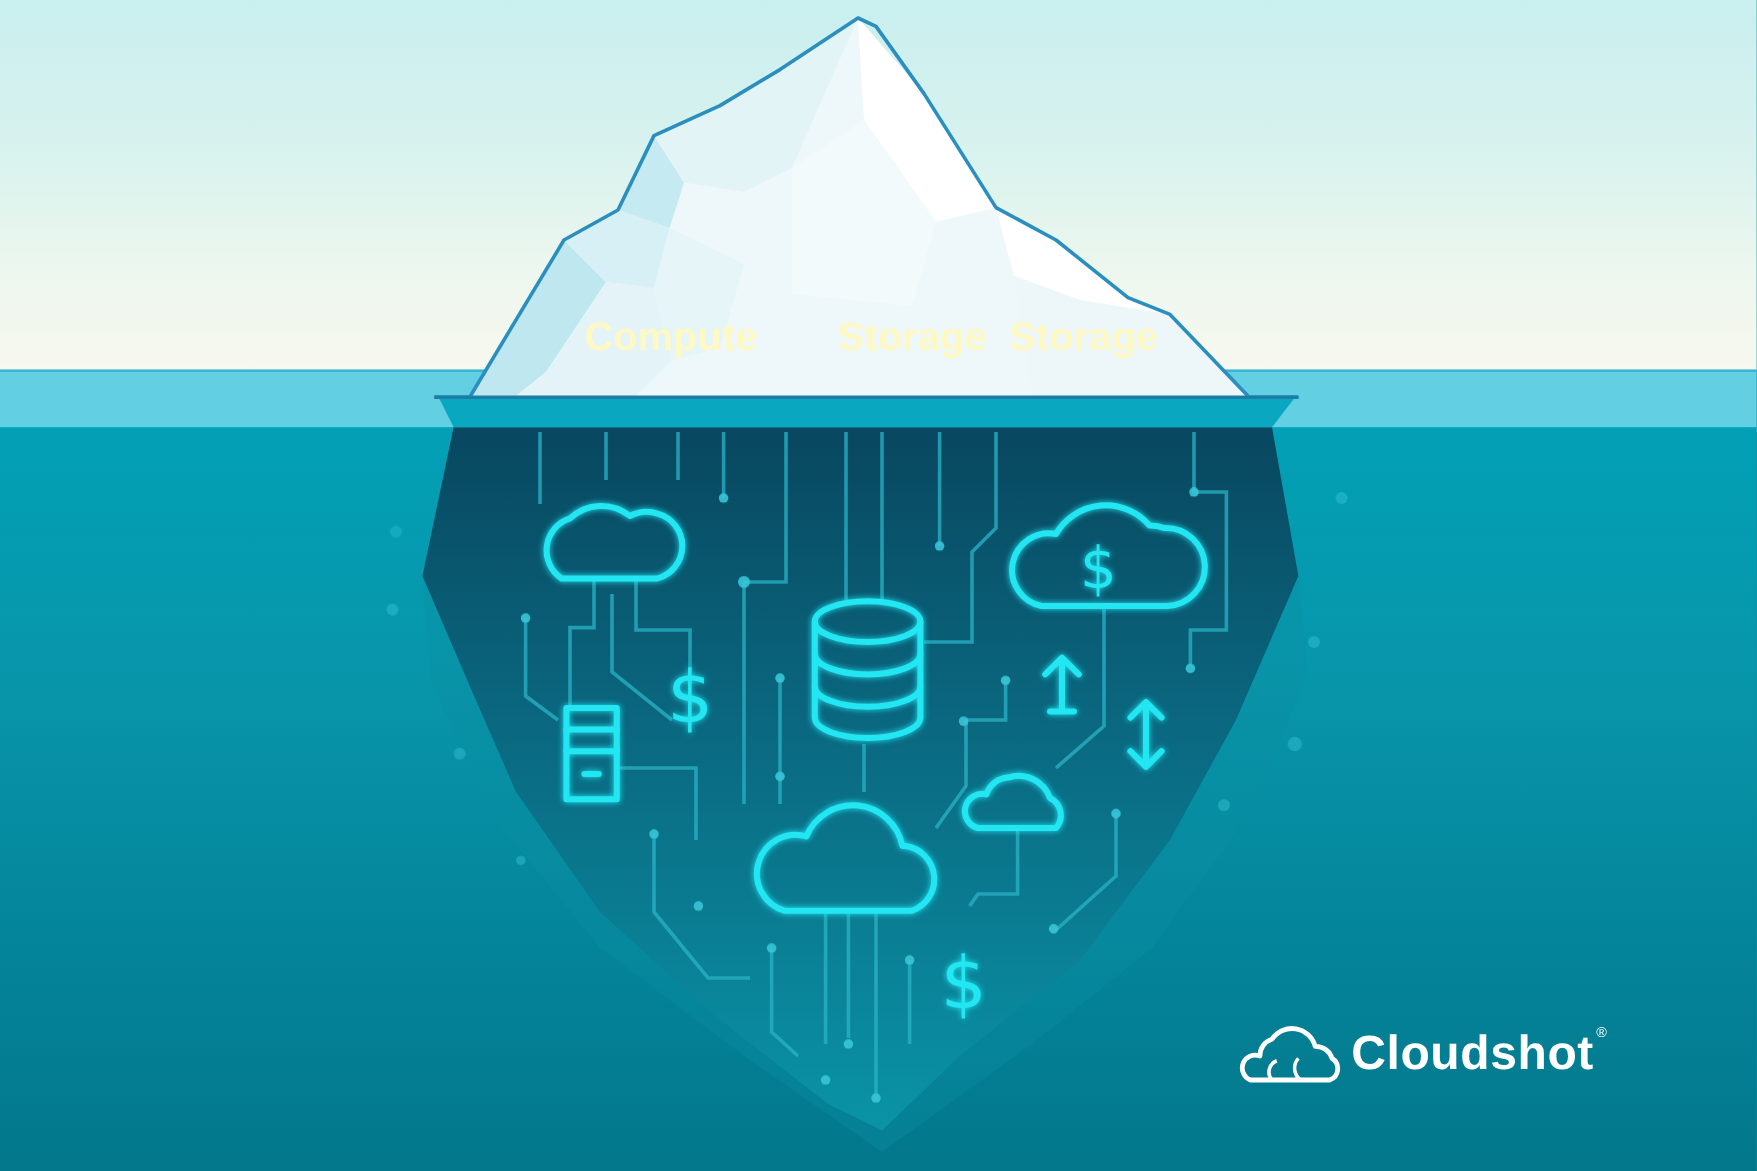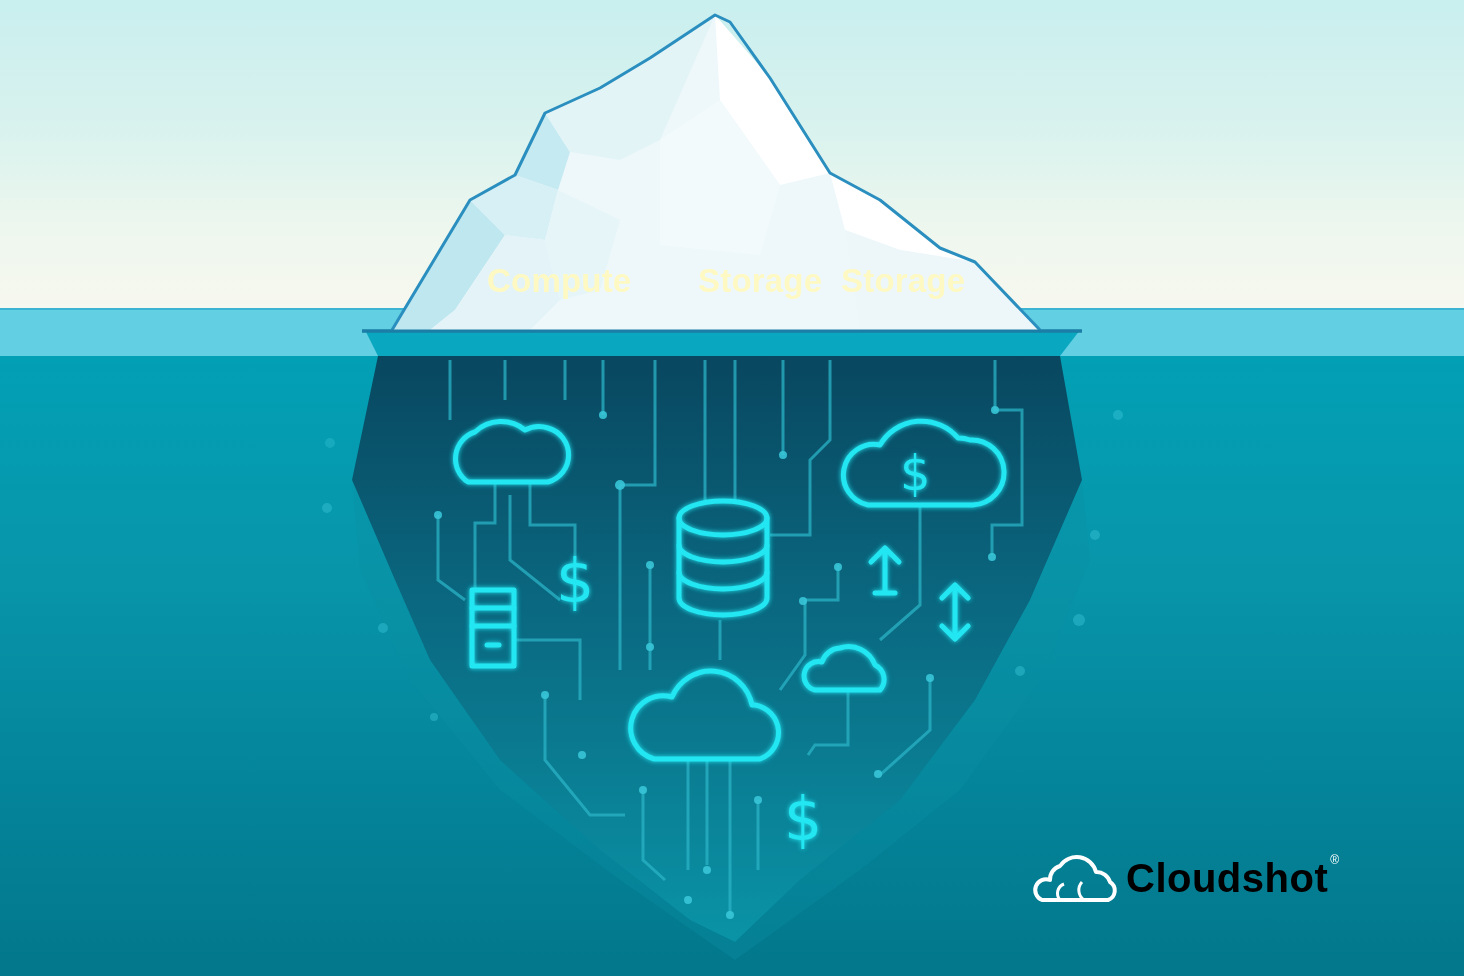--- a/index.html
+++ b/index.html
@@ -24,21 +24,21 @@
     }
     svg.art { position: absolute; left: 0; top: 0; }
     .tip-label {
       position: absolute; top: 262px; font-weight: bold; font-size: 33px;
       color: #fef9c3; letter-spacing: 0.2px;
     }
     .logo {
       position: absolute; left: 1030px; top: 852px; display: flex; align-items: center;
     }
     .logo-text {
-      color: #000000; font-weight: bold; font-size: 40px; margin-left: 8px; letter-spacing: 0.5px;
+      color: #ffffff; font-weight: bold; font-size: 40px; margin-left: 8px; letter-spacing: 0.5px;
     }
     .logo-reg {
       color: #ffffff; font-size: 12px; position: relative; top: -18px; margin-left: 2px;
     }
   </style>
 </head>
 <body>
 
 <div class="scene">
   <div class="sky"></div>

